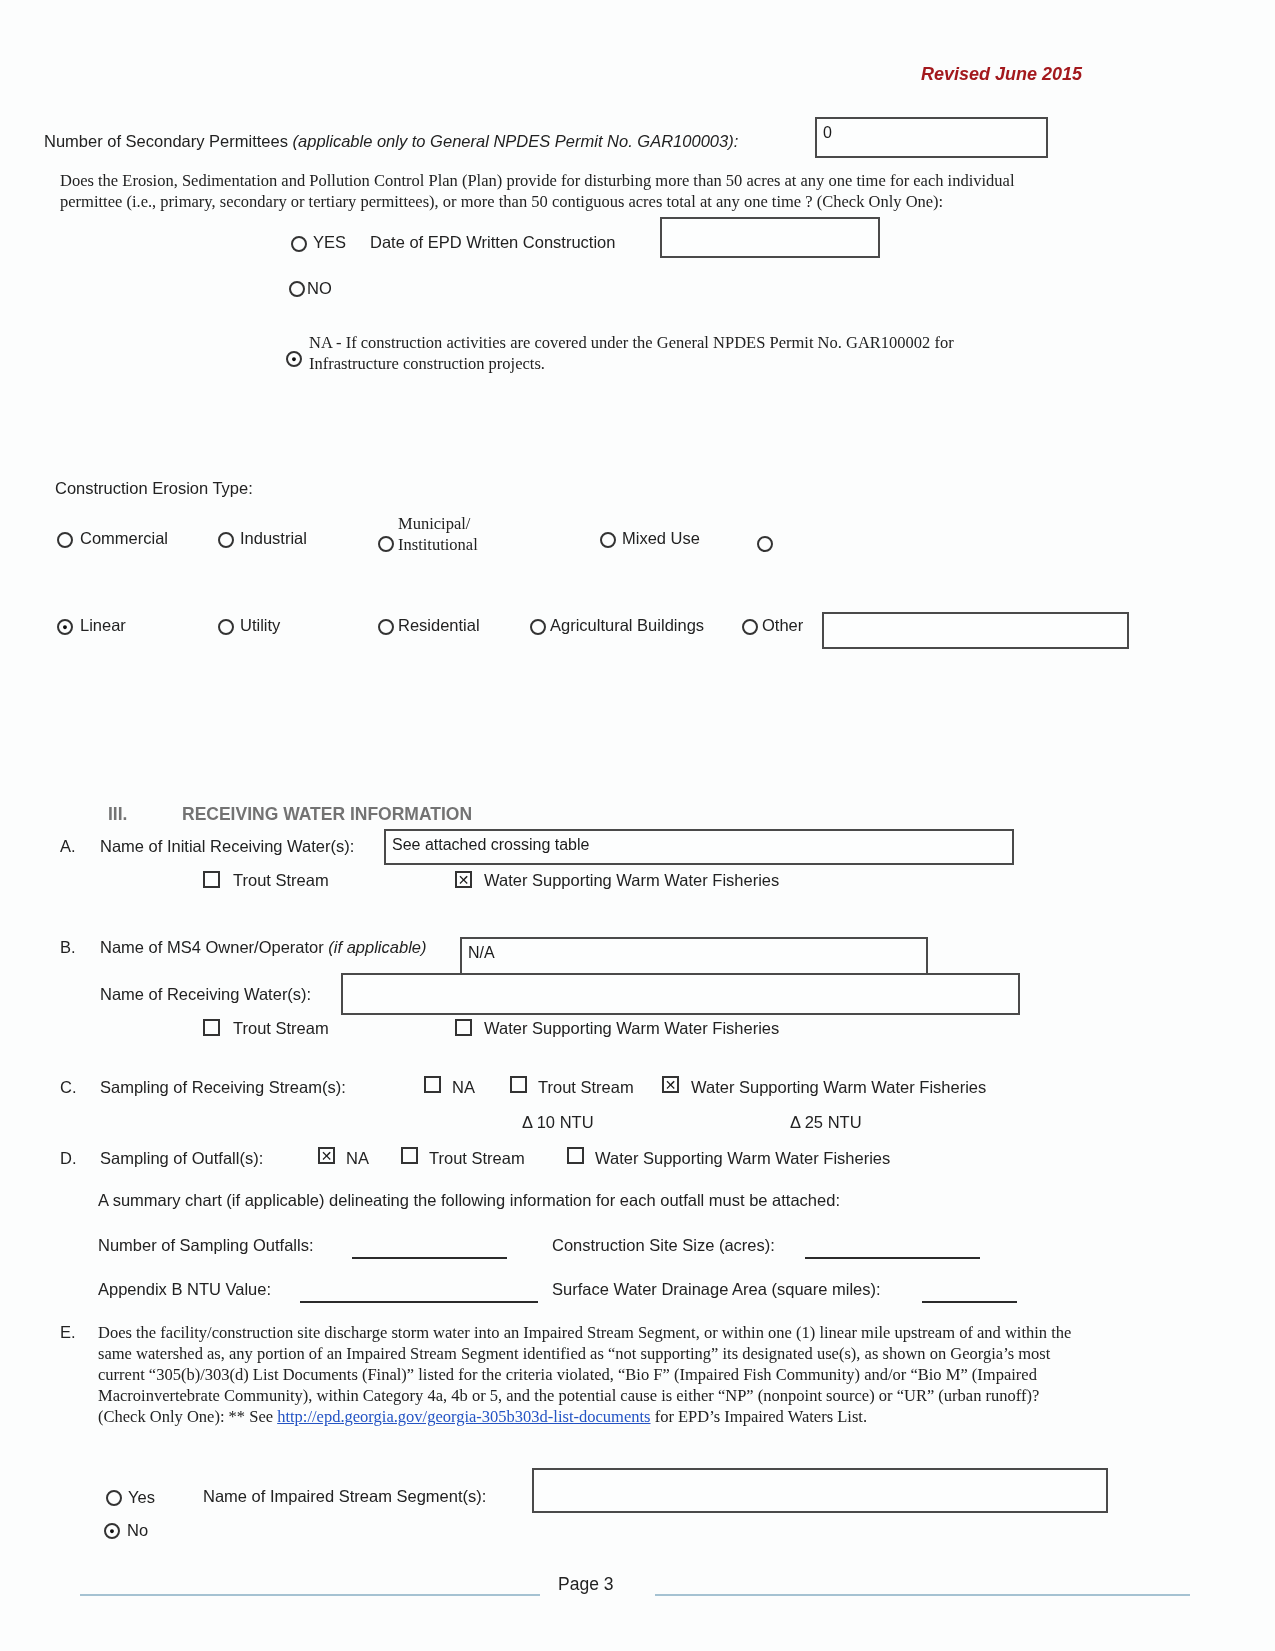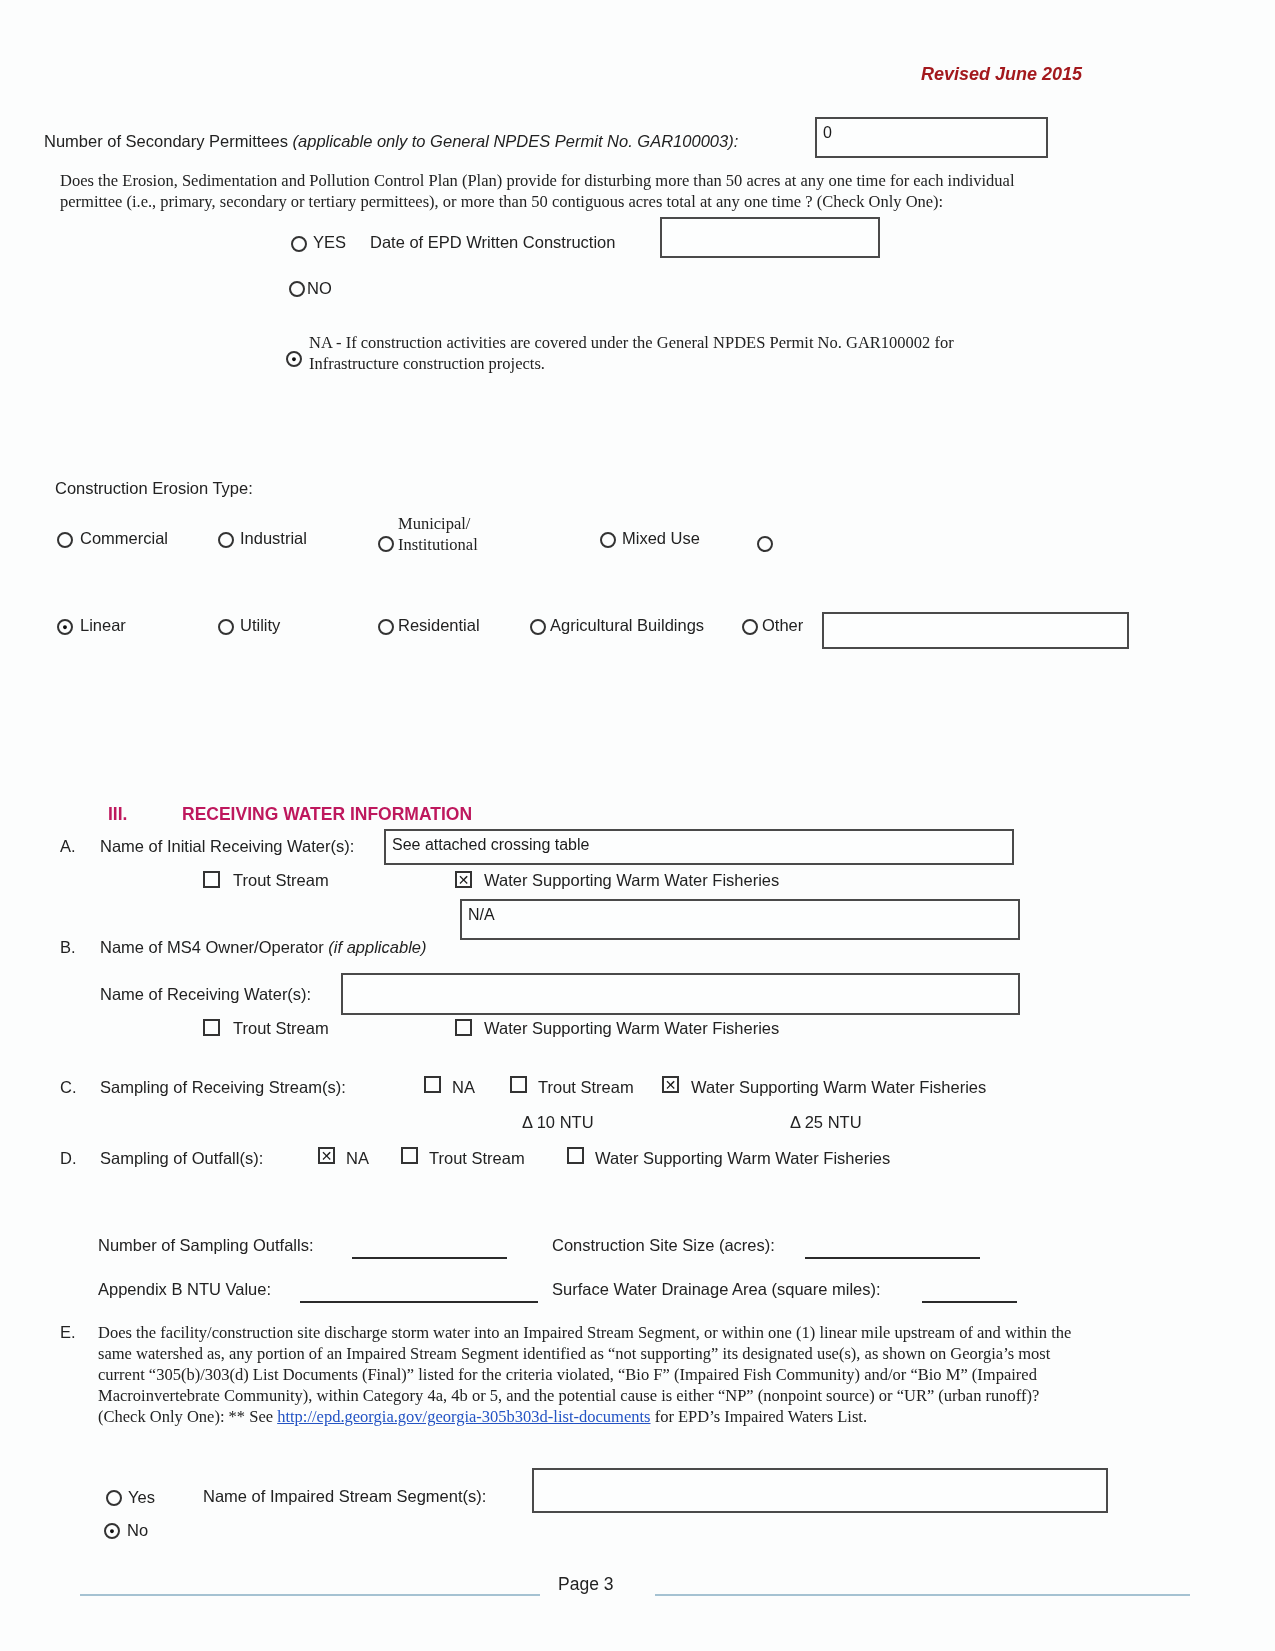--- a/index.html
+++ b/index.html
@@ -24,21 +24,21 @@
     box-sizing:border-box; background:#fdfefe;
   }
   .radio .dot{font-size:9px; line-height:1; color:#0e0e0e; transform:translateY(-0.5px);}
   .checkbox{
     display:inline-flex; width:17px; height:17px; border:2px solid #333;
     align-items:center; justify-content:center; box-sizing:border-box;
     background:#fdfefe;
   }
   .checkbox .mark{font-size:14px; line-height:1; color:#1a1a1a;}
   .blank{position:absolute; border-bottom:2px solid #2b2b2b; height:0;}
-  .heading{font-weight:bold; font-size:17.5px; color:#be185d;}
+  .heading{font-weight:bold; font-size:17.5px; color:#737373;}
   .link{color:#2353c4; text-decoration:underline; cursor:pointer;}
   .footline{position:absolute; height:2px; background:#a5c2d2;}
   .lbl{color:#222;}
 </style>
 </head>
 <body>
 
 <div class="page">
 
   <div class="abs revised" style="left:905px; top:63px;margin-left:16px;">Revised June 2015</div>
@@ -140,21 +140,21 @@
   <div class="abs" style="left:233px; top:870px;">Trout Stream</div>
   <span class="abs checkbox" style="left:455px; top:871px;">
       <span class="mark">✕</span>
     </span>
   <div class="abs" style="left:484px; top:870px;">Water Supporting Warm Water Fisheries</div>
 
   <div class="abs" style="left:60px; top:937px;">B.</div>
   <div class="abs" style="left:100px; top:937px;">
     <span>Name of MS4 Owner/Operator </span><span class="it">(if applicable)</span>
   </div>
-  <div class="inputbox" style="left:460px; top:899px; width:560px; height:41px;">
+  <div class="inputbox" style="left:460px; top:937px; width:468px; height:41px;">
     <span class="val">N/A</span>
   </div>
 
   <div class="abs" style="left:100px; top:984px;">Name of Receiving Water(s):</div>
   <div class="inputbox" style="left:341px; top:973px; width:679px; height:42px;">
     <span class="val"></span>
   </div>
 
   <span class="abs checkbox" style="left:203px; top:1019px;">
       <span class="mark"></span>
@@ -191,20 +191,21 @@
   <div class="abs" style="left:346px; top:1148px;">NA</div>
   <span class="abs checkbox" style="left:401px; top:1147px;">
       <span class="mark"></span>
     </span>
   <div class="abs" style="left:429px; top:1148px;">Trout Stream</div>
   <span class="abs checkbox" style="left:567px; top:1147px;">
       <span class="mark"></span>
     </span>
   <div class="abs" style="left:595px; top:1148px;">Water Supporting Warm Water Fisheries</div>
 
+  <div class="abs" style="left:98px; top:1190px;">A summary chart (if applicable) delineating the following information for each outfall must be attached:</div>
 
   <div class="abs" style="left:98px; top:1235px;">Number of Sampling Outfalls:</div>
   <div class="blank" style="left:352px; top:1257px; width:155px;"><span></span></div>
   <div class="abs" style="left:552px; top:1235px;">Construction Site Size (acres):</div>
   <div class="blank" style="left:805px; top:1257px; width:175px;"><span></span></div>
 
   <div class="abs" style="left:98px; top:1279px;">Appendix B NTU Value:</div>
   <div class="blank" style="left:300px; top:1301px; width:238px;"><span></span></div>
   <div class="abs" style="left:552px; top:1279px;">Surface Water Drainage Area (square miles):</div>
   <div class="blank" style="left:922px; top:1301px; width:95px;"><span></span></div>

